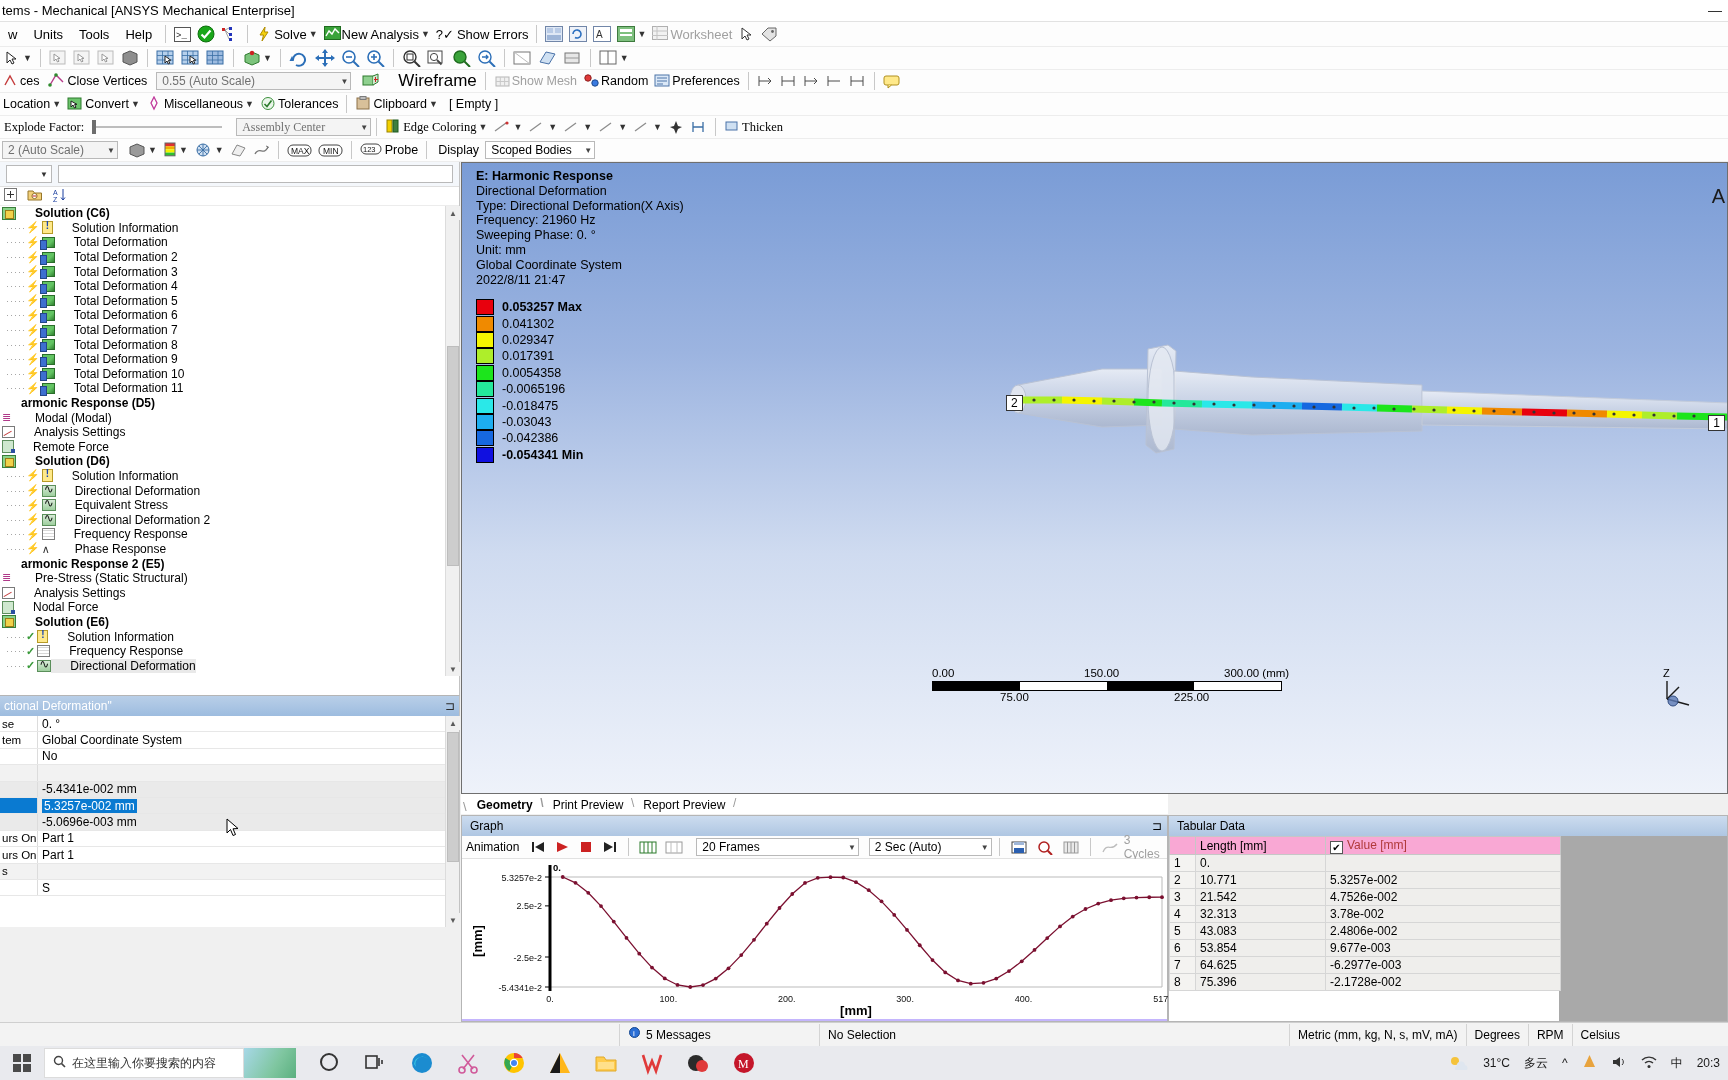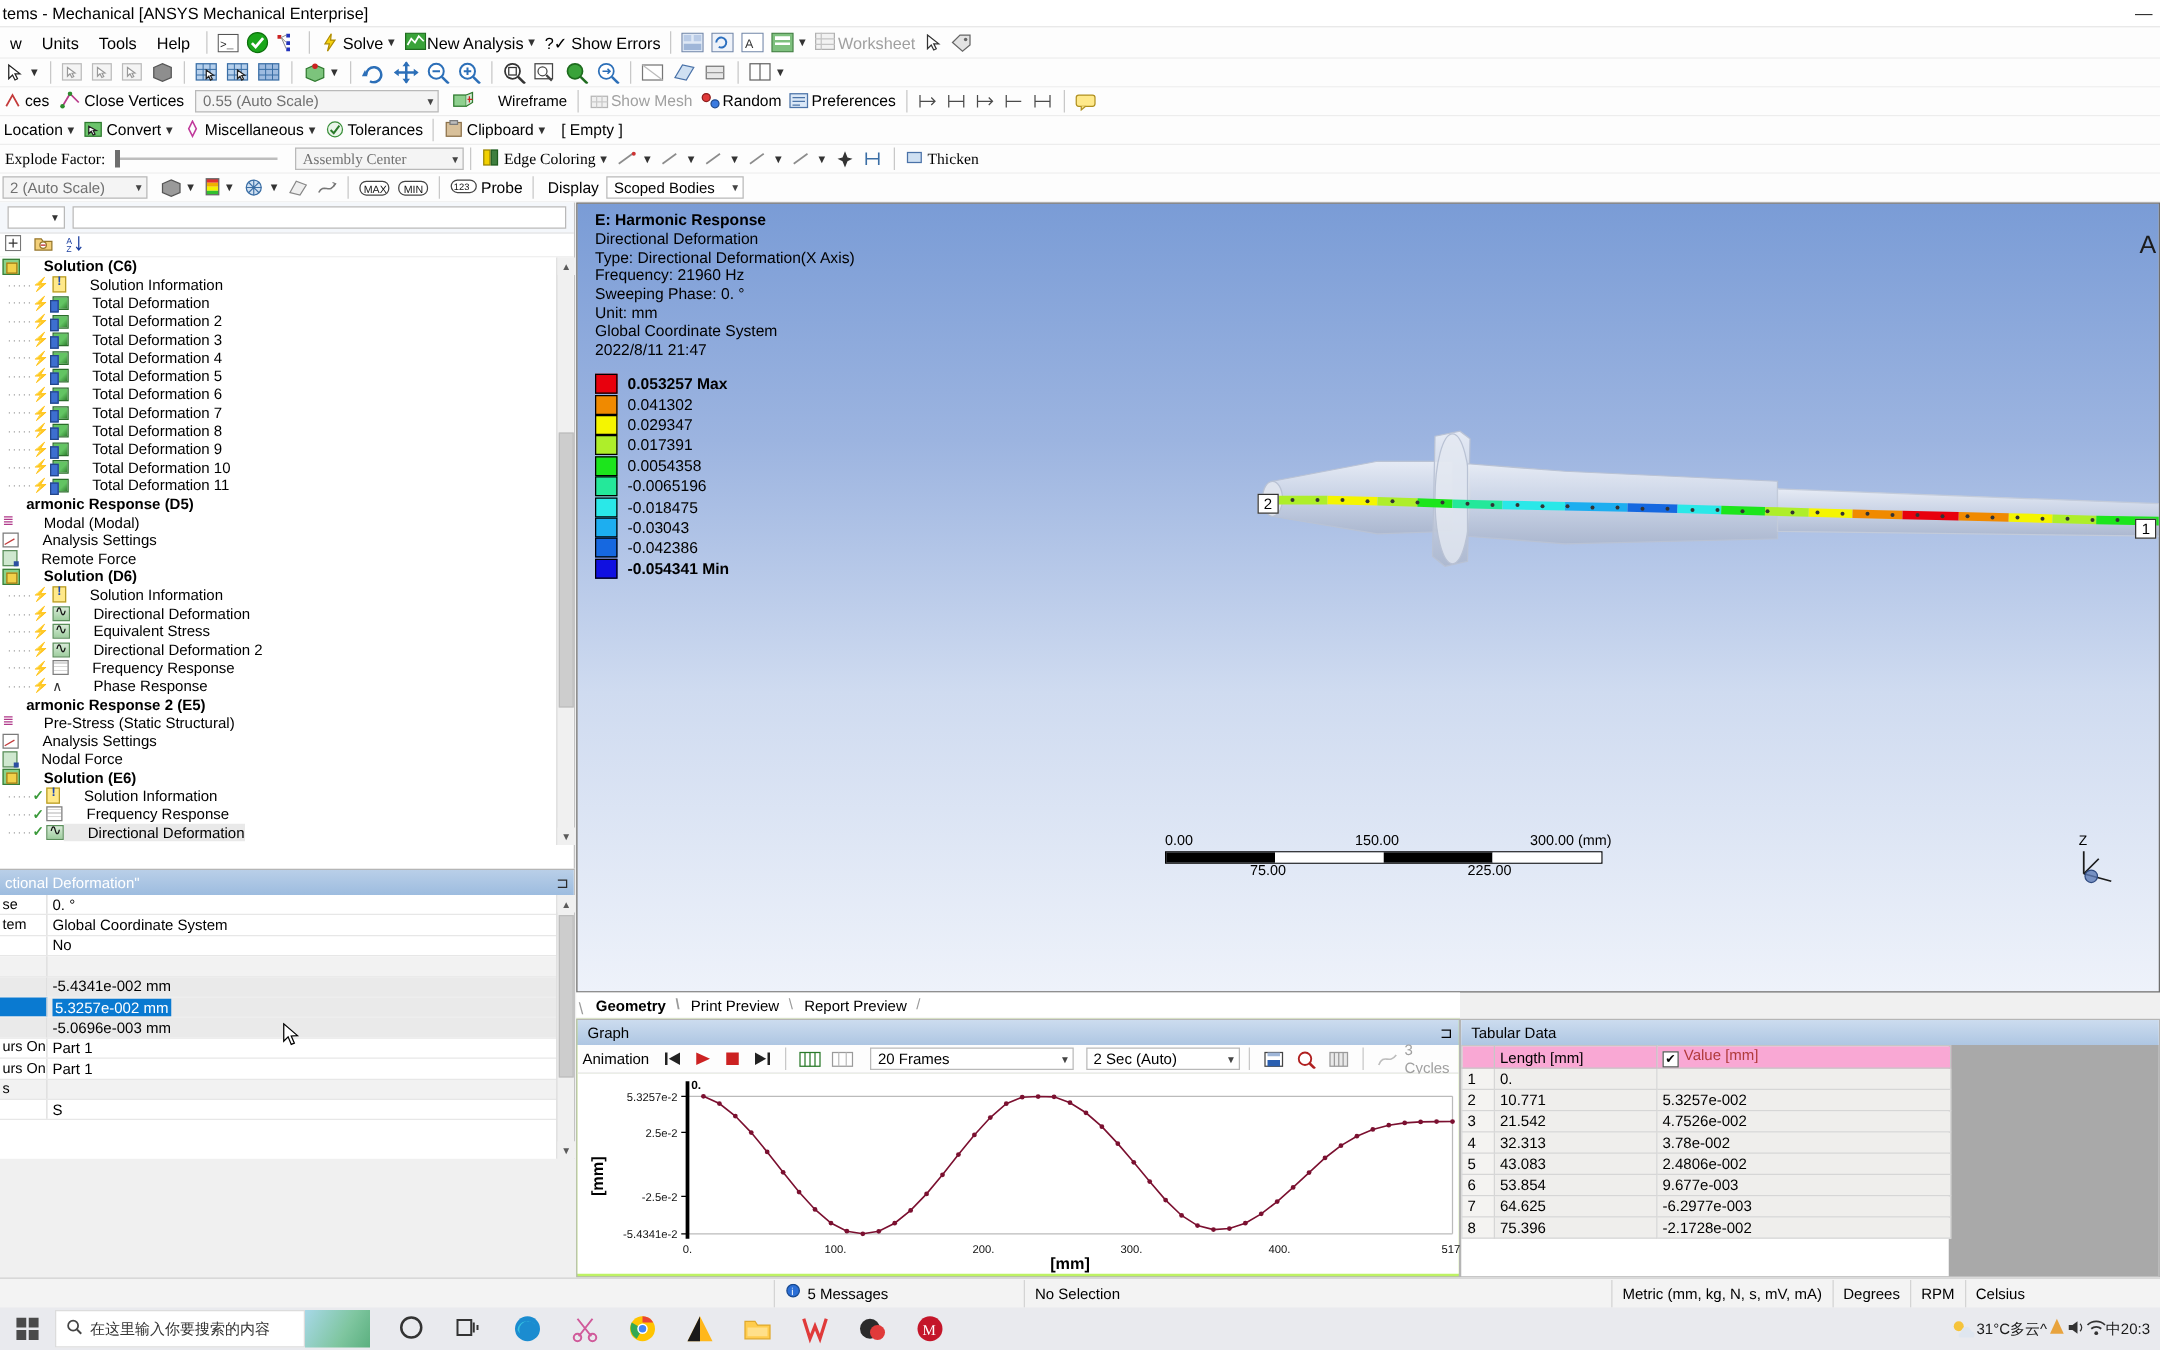--- a/index.html
+++ b/index.html
@@ -137,21 +137,21 @@
 
   .axis-tri { position:absolute; right:14px; bottom:84px; color:#000; font-size:11px;}
 
   
   .vptabs { position:absolute; left:461px; top:794px; width:707px; height:20px; background:#fff; display:flex; align-items:flex-end; font-size:12px;}
   .vptab { padding: 2px 10px 2px 10px; position:relative; color:#000;}
   .vptab.active { font-weight:bold; }
   .vptab .slash { position:absolute; right:-1px; top:0; color:#9a9a9a;}
 
   
-  .graphpanel { position:absolute; left:461px; top:815px; width:707px; height:207px; background:#bef264; border:1px solid #b5b5b5;}
+  .graphpanel { position:absolute; left:461px; top:815px; width:707px; height:207px; background:#c4b5fd; border:1px solid #b5b5b5;}
   .gp-title { height:20px; background:linear-gradient(180deg,#ccdcef,#aec6e2); display:flex; align-items:center; padding-left:8px; font-size:12px;}
   .gp-title .pin { margin-left:auto; margin-right:5px;}
   .anim-bar { height:23px; background:#fdfdfd; display:flex; align-items:center; border-bottom:1px solid #e2e2e2; font-size:12px; gap:2px; padding-left:4px;}
   .plot { position:relative; height:160px; background:#fff; }
 
   
   .tabular { position:absolute; left:1168px; top:815px; width:560px; height:207px; background:#fff; border:1px solid #b5b5b5;}
   .tb-title { height:20px; background:linear-gradient(180deg,#ccdcef,#aec6e2); display:flex; align-items:center; padding-left:8px; font-size:12px;}
   .tdtable { width:100%; border-collapse:collapse; font-size:12px;}
   .tdtable th { background:#f9a8d4; border:1px solid #c6c6c6; font-weight:normal; height:18px; padding:0 4px; text-align:left;}
@@ -164,21 +164,21 @@
   
   .statusbar { position:absolute; left:0; top:1022px; width:1728px; height:24px; background:#f3f3f3; border-top:1px solid #cfcfcf; display:flex; align-items:center; font-size:12px;}
   .st-cell { height:22px; display:flex; align-items:center; padding:0 8px; border-right:1px solid #d4d4d4;}
 
   
   .taskbar { position:absolute; left:0; top:1046px; width:1728px; height:34px; background:#e9eaee; display:flex; align-items:center;}
   .tb-search { width:200px; height:30px; background:#fff; display:flex; align-items:center; font-size:12px; padding-left:8px; color:#333; border:1px solid #dcdcdc;}
   .tb-thumb { width:52px; height:30px; background:linear-gradient(120deg,#a7d8e8,#7fc6a0 60%,#5bb07f); }
   .tb-icons { display:flex; align-items:center; gap:22px; padding-left:22px;}
   .tb-ic { width:24px; height:24px; border-radius:4px; position:relative;}
-  .tray { margin-left:auto; display:flex; align-items:center; padding-right:8px; font-size:12px; color:#1a1a1a;}
+  .tray { margin-left:auto; display:flex; align-items:center; gap:14px; padding-right:8px; font-size:12px; color:#1a1a1a;}
 </style>
 </head>
 <body>
 
 <div id="app">
 
   <div class="titlebar">
     <div class="title">tems - Mechanical [ANSYS Mechanical Enterprise]</div>
     <div class="wincontrols">
       <span>—</span>
@@ -452,21 +452,21 @@
       <span class="arw">▼</span>
     </div>
     <div class="tbbtn" style="margin-left:8px">
       <span class="ic">
         <svg width="18" height="15">
             <rect x="1" y="3" width="10" height="9" fill="#8fd08f" stroke="#2f7a2f"></rect>
             <path d="M11 3 L16 1 L16 9 L11 12" fill="#cfe9cf" stroke="#2f7a2f"></path>
             <path d="M13.5 4 V9 M12 6.5 H16" stroke="#c22"></path>
           </svg>
       </span>
-      <span style="font-size:12px;padding-left:20px">Wireframe</span>
+      <span style="font-size:17px;padding-left:20px">Wireframe</span>
     </div>
     <div class="vsep"></div>
     <div class="tbbtn disabled">
       <span class="ic">
         <svg width="17" height="15">
             <rect x="2" y="4" width="13" height="9" fill="#f0f0f0" stroke="#b5b5b5"></rect>
             <path d="M2 8.5 H15 M6.3 4 V13 M10.6 4 V13" stroke="#c9c9c9"></path>
           </svg>
       </span>
       <span style="font-size:12.5px;padding-left:2px">Show Mesh</span>

